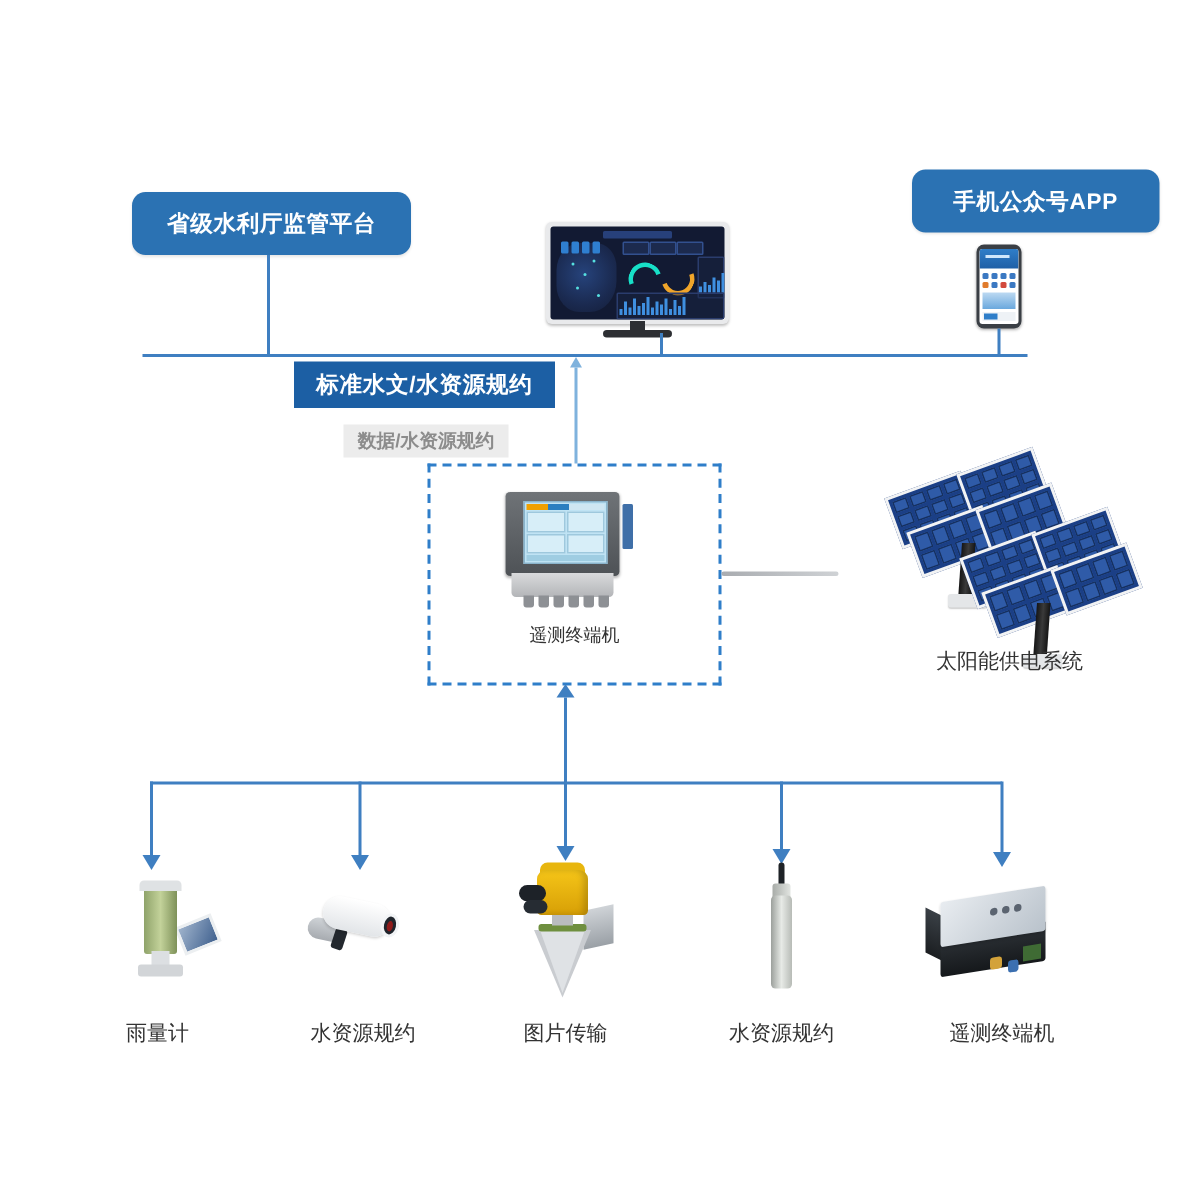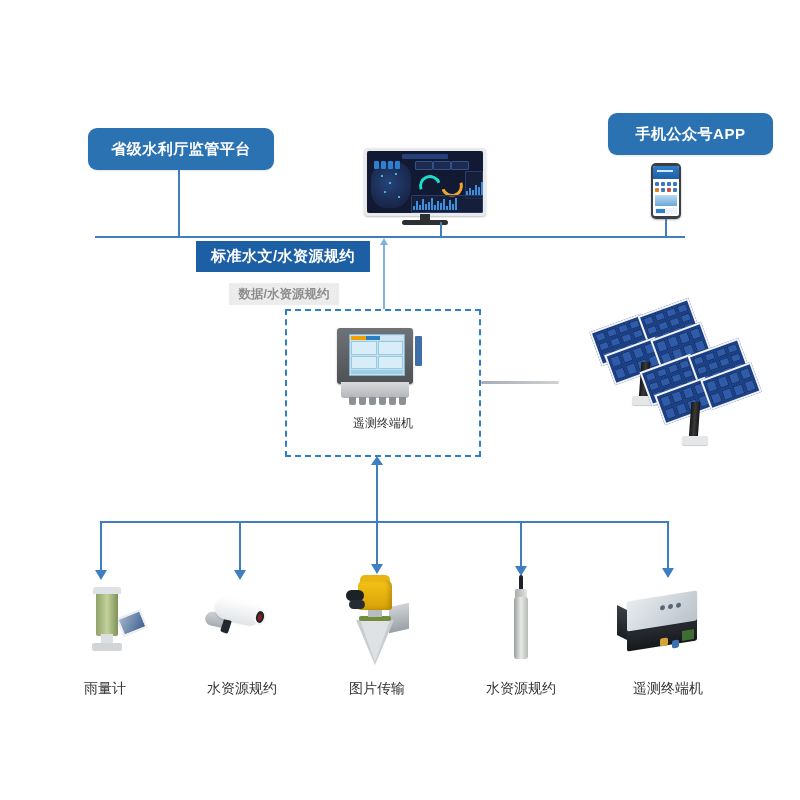--- a/index.html
+++ b/index.html
@@ -413,20 +413,21 @@
         <i></i>
         <i></i>
         <i></i>
         <i></i>
         <i></i>
         <i></i>
     </div>
     <div class="pole" style="left:102px;top:102px;width:9px;height:38px;transform:skewX(-4deg);"></div>
     <div class="pole-base" style="left:94px;top:136px;width:26px;height:9px;"></div>
   </div>
+  <div class="solar-label">太阳能供电系统</div>
 
   <div class="vline" style="left:376px;top:465px;height:58px;"></div>
   <div class="arrow-up" style="left:371px;top:456px;"></div>
 
   <div class="hline" style="left:100px;top:521px;width:568px;"></div>
 
   <div class="vline" style="left:100px;top:521px;height:52px;"></div>
   <div class="arrow-dn" style="left:95px;top:570px;"></div>
 
   <div class="vline" style="left:239px;top:521px;height:52px;"></div>

